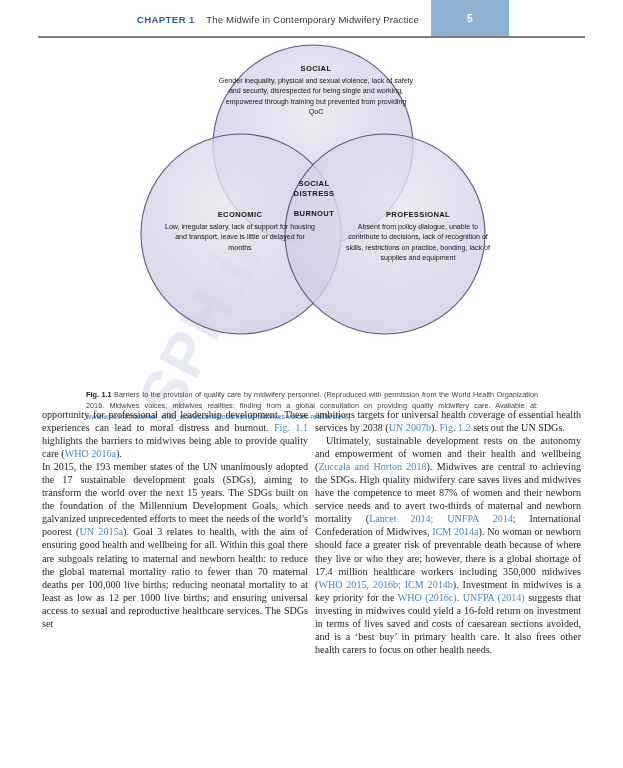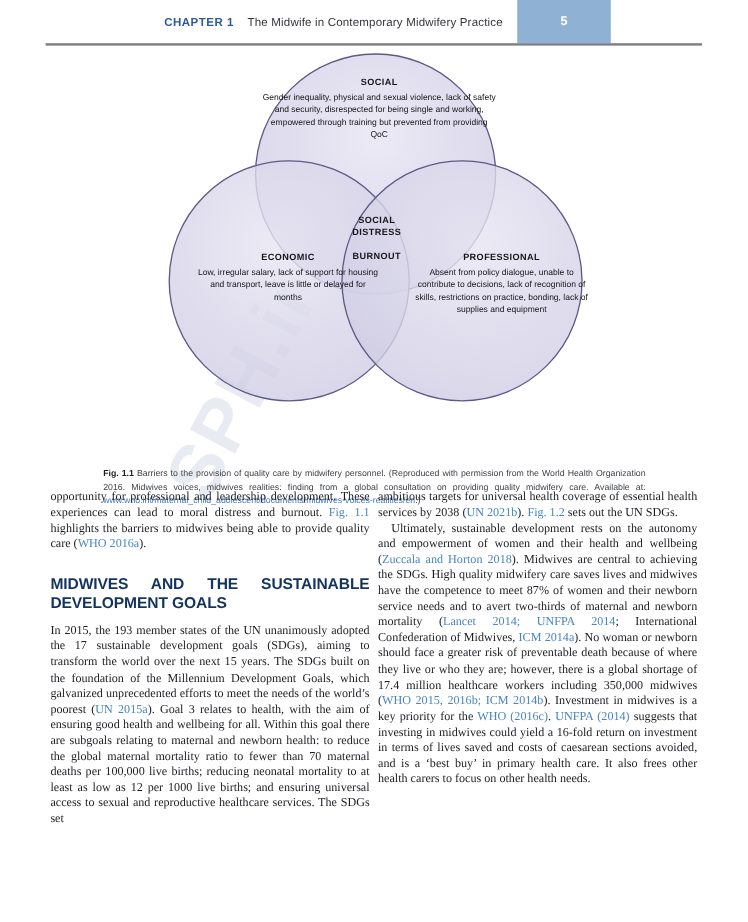--- a/index.html
+++ b/index.html
@@ -183,22 +183,21 @@
       <div class="venn-title">BURNOUT</div>
     </div>
   </div>
 
   <div class="caption"><b>Fig. 1.1</b> <span>Barriers to the provision of quality care by midwifery personnel. (Reproduced with permission from the World Health Organization 2016. Midwives voices, midwives realities: finding from a global consultation on providing quality midwifery care. Available at: </span><span class="link">www.who.int/maternal_child_adolescent/documents/midwives-voices-realities/en</span><span>.)</span></div>
 </div>
 
 <div class="col col-left">
   <p><span>opportunity for professional and leadership development. These experiences can lead to moral distress and burnout. </span><span class="ref">Fig. 1.1</span><span> highlights the barriers to midwives being able to provide quality care (</span><span class="ref">WHO 2016a</span><span>).</span></p>
 
-  <h2 class="section-title">MIDWIVES AND THE SUSTAINABLE DEVELOPMENT GOALS</h2>
 
   <p><span>In 2015, the 193 member states of the UN unanimously adopted the 17 sustainable development goals (SDGs), aiming to transform the world over the next 15 years. The SDGs built on the foundation of the Millennium Development Goals, which galvanized unprecedented efforts to meet the needs of the world’s poorest (</span><span class="ref">UN 2015a</span><span>). Goal 3 relates to health, with the aim of ensuring good health and wellbeing for all. Within this goal there are subgoals relating to maternal and newborn health: to reduce the global maternal mortality ratio to fewer than 70 maternal deaths per 100,000 live births; reducing neonatal mortality to at least as low as 12 per 1000 live births; and ensuring universal access to sexual and reproductive healthcare services. The SDGs set</span></p>
 </div>
 
 <div class="col col-right">
-  <p><span>ambitious targets for universal health coverage of essential health services by 2038 (</span><span class="ref">UN 2021b</span><span>). </span><span class="ref">Fig. 1.2</span><span> sets out the UN SDGs.</span></p>
+  <p><span>ambitious targets for universal health coverage of essential health services by 2038 (</span><span class="ref">UN 2007b</span><span>). </span><span class="ref">Fig. 1.2</span><span> sets out the UN SDGs.</span></p>
 
   <p class="indent"><span>Ultimately, sustainable development rests on the autonomy and empowerment of women and their health and wellbeing (</span><span class="ref">Zuccala and Horton 2018</span><span>). Midwives are central to achieving the SDGs. High quality midwifery care saves lives and midwives have the competence to meet 87% of women and their newborn service needs and to avert two-thirds of maternal and newborn mortality (</span><span class="ref">Lancet 2014; UNFPA 2014</span><span>; International Confederation of Midwives, </span><span class="ref">ICM 2014a</span><span>). No woman or newborn should face a greater risk of preventable death because of where they live or who they are; however, there is a global shortage of 17.4 million healthcare workers including 350,000 midwives (</span><span class="ref">WHO 2015, 2016b; ICM 2014b</span><span>). Investment in midwives is a key priority for the </span><span class="ref">WHO (2016c)</span><span>. </span><span class="ref">UNFPA (2014)</span><span> suggests that investing in midwives could yield a 16-fold return on investment in terms of lives saved and costs of caesarean sections avoided, and is a ‘best buy’ in primary health care. It also frees other health carers to focus on other health needs.</span></p>
 </div>
 
 </body></html>

